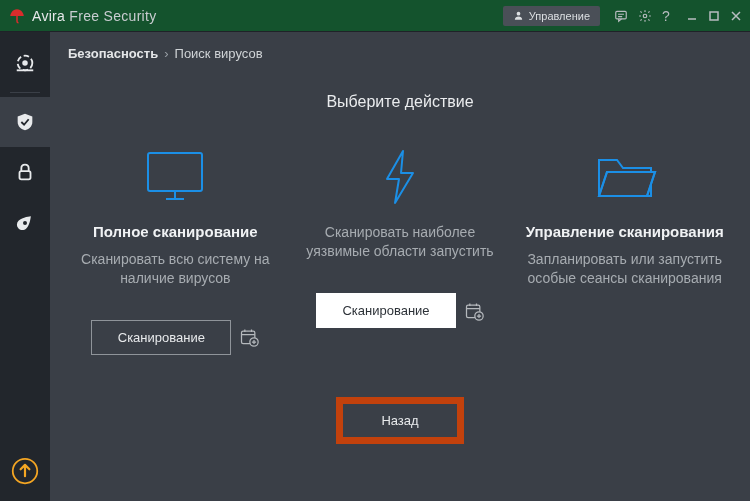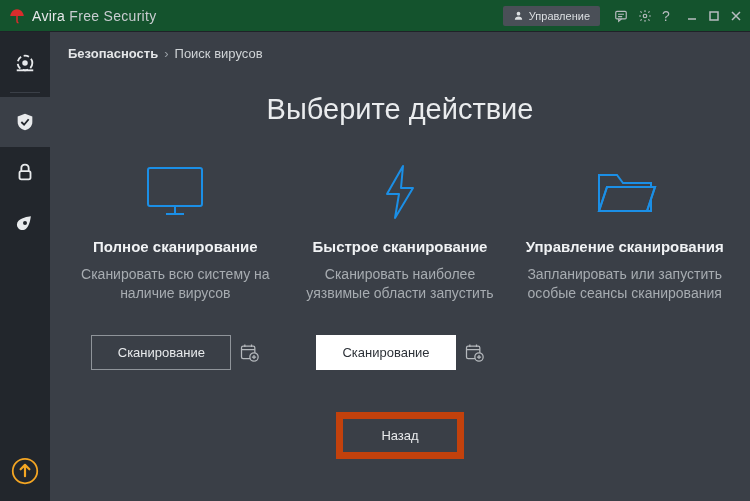--- a/index.html
+++ b/index.html
@@ -92,21 +92,21 @@
   align-items: flex-end;
   gap: 6px;
   color: #e4e6e8;
 }
 .breadcrumb .crumb-root { font-weight: 600; }
 .breadcrumb .crumb-sep { color: #9aa0a6; }
 .breadcrumb .crumb-leaf { color: #cfd3d6; font-weight: 400; }
 
 .page-title {
   text-align: center;
-  font-size: 29px;
+  font-size: 16px;
   font-weight: 400;
   color: #eaecee;
   margin-top: 18px;
   margin-bottom: 34px;
 }
 
 .cards {
   display: flex;
   justify-content: space-between;
   padding: 0 18px;
@@ -299,21 +299,20 @@
           </svg>
         </div>
       </div>
 
       <div class="card">
         <div class="card-icon">
           <svg width="42" height="60" viewBox="0 0 42 60">
             <path d="M24 4 L8 32 L20 32 L16 56 L34 26 L22 26 Z" stroke-linejoin="round"></path>
           </svg>
         </div>
-        <div class="card-title">Быстрое сканирование</div>
         <div class="card-desc">Сканировать наиболее уязвимые области запустить</div>
         <div class="card-action-row">
           <button class="btn primary">Сканирование</button>
           <svg class="sched-icon" viewBox="0 0 24 24">
             <rect x="3" y="5" width="16" height="15" rx="2" fill="none" stroke="currentColor" stroke-width="1.5"></rect>
             <path d="M3 9 H19 M7 3 V6 M15 3 V6" stroke="currentColor" stroke-width="1.5"></path>
             <circle cx="18" cy="18" r="5" fill="#3a3f47" stroke="currentColor" stroke-width="1.5"></circle>
             <path d="M18 15.5 V20.5 M15.5 18 H20.5" stroke="currentColor" stroke-width="1.5"></path>
           </svg>
         </div>

